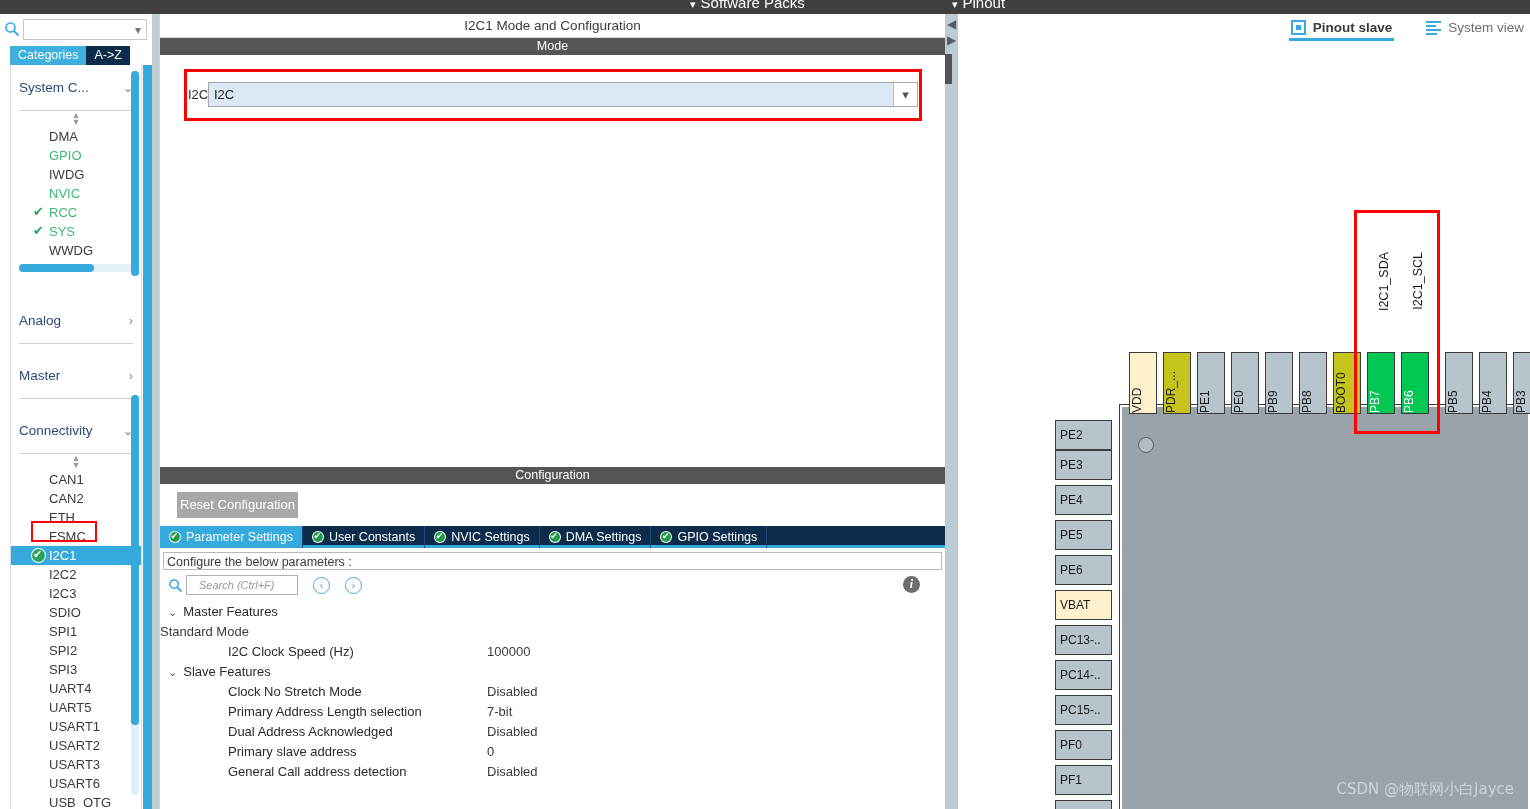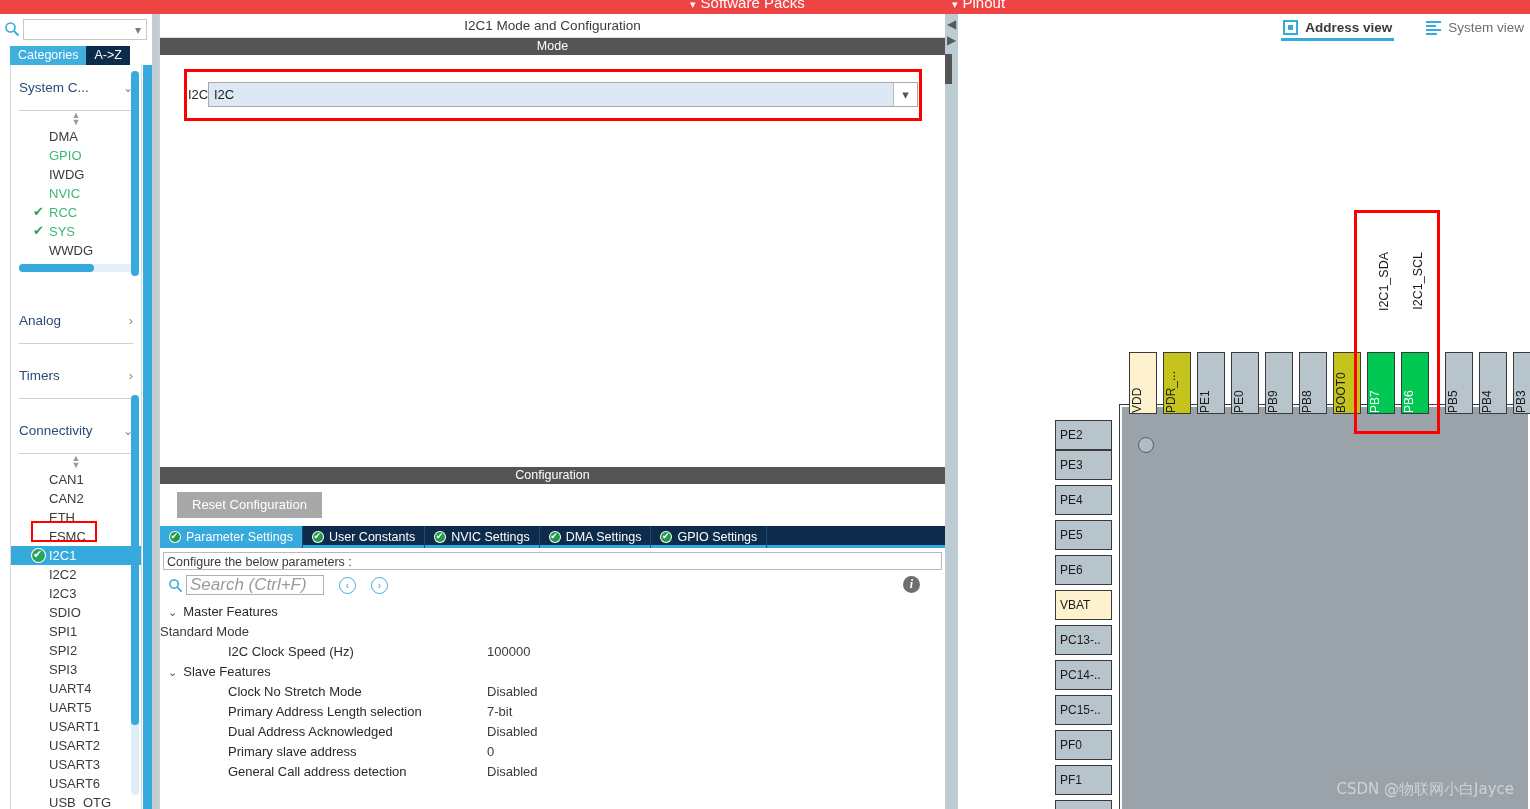--- a/index.html
+++ b/index.html
@@ -11,21 +11,21 @@
     font-family: "Liberation Sans", sans-serif;
     font-size: 13px;
     color: #1a1a1a;
   }
 
   #app { position: relative; width: 1530px; height: 809px; }
 
   
   .topbar {
     position: absolute; left: 0; top: 0; width: 1530px; height: 18px;
-    background: #ef4444;
+    background: #404040;
     overflow: hidden;
   }
   .topbar .menu-item {
     position: absolute; top: -6px;
     color: #ffffff; font-size: 15px; white-space: nowrap;
   }
   .topbar .menu-item .caret { font-size: 11px; margin-right: 5px; }
   .mi-softpacks { left: 690px; }
   .mi-pinout { left: 952px; }
 
@@ -173,21 +173,21 @@
   .mode-combo .combo-caret2 {
     position: absolute; right: 0; top: 0; width: 24px; height: 23px;
     background: #ffffff; border-left: 1px solid #bdbdbd;
     display: flex; align-items: center; justify-content: center;
     color: #555; font-size: 13px;
   }
 
   .config-area { position: relative; background: #ffffff; }
   .reset-row { height: 42px; display: flex; align-items: center; padding-left: 17px; }
   .reset-btn {
-    height: 26px; padding: 0 15px; background: #a8a8a8; border: none;
+    height: 26px; padding: 0 3px; background: #a8a8a8; border: none;
     color: #ffffff; font-size: 13px; line-height: 26px; cursor: pointer;
   }
 
   .tabstrip {
     height: 22px; display: flex; background: #0d2b4a;
     border-bottom: 3px solid #36a9dd;
   }
   .tab {
     height: 22px; line-height: 22px; padding: 0 9px; font-size: 12.5px;
     color: #ffffff; display: flex; align-items: center; gap: 5px;
@@ -212,22 +212,22 @@
     border: 1px solid #b8b8b8; padding-left: 3px;
     font-size: 12.5px; color: #3a3a3a;
   }
 
   .search-params {
     position: relative; height: 30px; display: flex; align-items: center;
     padding-left: 8px; gap: 0;
   }
   .sp-mag { width: 15px; height: 15px; margin-right: 3px; }
   .sp-input {
-    width: 138px; height: 20px; border: 1px solid #b0b0b0; background: #ffffff;
-    font-size: 17px; font-style: italic; color: #9a9a9a; padding-left: 3px;
+    width: 112px; height: 20px; border: 1px solid #b0b0b0; background: #ffffff;
+    font-size: 11px; font-style: italic; color: #9a9a9a; padding-left: 12px;
     line-height: 18px;
   }
   .nav-btn {
     width: 17px; height: 17px; border-radius: 50%; border: 1px solid #4aa8dd;
     color: #3b9ed6; font-size: 10px; display: flex; align-items: center;
     justify-content: center; margin-left: 15px; cursor: pointer;
   }
   .info-icon {
     position: absolute; right: 25px; top: 6px;
     width: 17px; height: 17px; border-radius: 50%; background: #6e6e6e;
@@ -394,21 +394,21 @@
       <div class="hscroll">
           <div class="thumb" style="width:66%"></div>
         </div>
 
       <div class="group-head arrow-right" style="margin-top:26px">
         <span>Analog</span>
         <span class="g-caret">›</span>
       </div>
 
       <div class="group-head arrow-right" style="margin-top:9px">
-        <span>Timers</span>
+        <span>Master</span>
         <span class="g-caret">›</span>
       </div>
 
       <div class="group-head" style="margin-top:9px">
         <span>Connectivity</span>
         <span class="g-caret">⌄</span>
       </div>
       <div class="spinner">
           <span>▲<br>▼</span>
         </div>
@@ -557,21 +557,21 @@
     <div class="arrow-up">◀</div>
     <div class="arrow-dn">▶</div>
     <div class="blk"></div>
   </div>
 
   <div class="rightpane">
 
     <div class="view-tabs">
       <div class="view-tab active">
         <span class="chip-ic"></span>
-        <span>Address view</span>
+        <span>Pinout slave</span>
       </div>
       <div class="view-tab">
         <span class="sysview-ic">
           <i style="top:0"></i>
             <i style="top:4px;width:10px"></i>
             <i style="top:8px"></i>
             <i style="top:12px;width:11px"></i>
         </span>
         <span>System view</span>
       </div>

